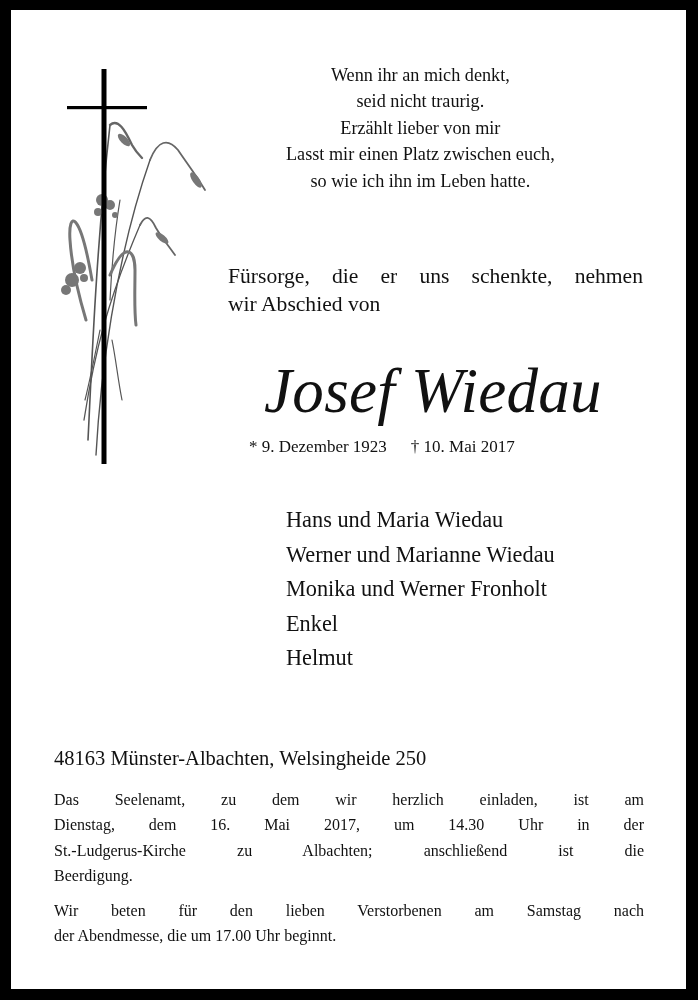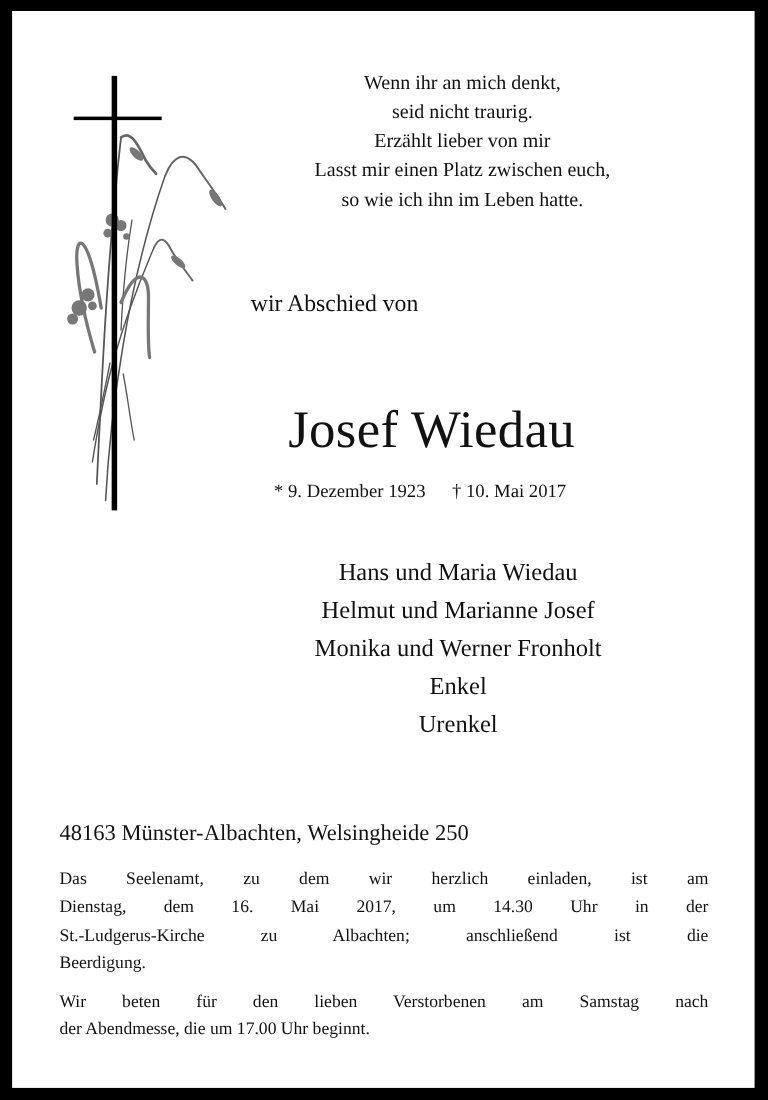--- a/index.html
+++ b/index.html
@@ -35,40 +35,41 @@
       line-height: 27.6px;
       text-align: justify;
       text-align-last: left;
     }
     .thanks .line { display: block; text-align: justify; text-align-last: justify; height: 27.6px; }
     .thanks .line.last { text-align-last: left; }
     .name {
       position: absolute;
       left: 262px; top: 362px;
       width: 342px;
-      font-size: 48px;
+      text-align: center;
+      font-size: 63px;
       line-height: 58px;
       letter-spacing: 0.3px;
       white-space: nowrap;
+      font-style: italic;
     }
     .dates {
       position: absolute;
       left: 249px; top: 434px;
       font-size: 17px;
       line-height: 26px;
       white-space: nowrap;
     }
     .dates .gap { display: inline-block; width: 24px; }
     .family {
       position: absolute;
       left: 286px; top: 503px;
       font-size: 22.3px;
       line-height: 34.6px;
       white-space: nowrap;
-      text-align: center;
     }
     .family div { height: 34.6px; }
     .address {
       position: absolute;
       left: 54px; top: 745px;
       font-size: 20.5px;
       line-height: 26px;
       white-space: nowrap;
     }
     .para {
@@ -126,37 +127,38 @@
 
 <div class="poem">
   <div>Wenn ihr an mich denkt,</div>
   <div>seid nicht traurig.</div>
   <div>Erzählt lieber von mir</div>
   <div>Lasst mir einen Platz zwischen euch,</div>
   <div>so wie ich ihn im Leben hatte.</div>
 </div>
 
 <div class="thanks">
+  <span class="line">Fürsorge, die er uns schenkte, nehmen</span>
   <span class="line last">wir Abschied von</span>
 </div>
 
 <div class="name">Josef Wiedau</div>
 
 <div class="dates">
   <span>*</span>
   <span>9. Dezember 1923</span><span class="gap"></span><span>†</span>
   <span>10. Mai 2017</span>
 </div>
 
 <div class="family">
   <div>Hans und Maria Wiedau</div>
-  <div>Helmut und Marianne Josef</div>
+  <div>Werner und Marianne Wiedau</div>
   <div>Monika und Werner Fronholt</div>
   <div>Enkel</div>
-  <div>Urenkel</div>
+  <div>Helmut</div>
 </div>
 
 <div class="address">48163 Münster-Albachten, Welsingheide 250</div>
 
 <div class="para para1">
   <span class="line">Das Seelenamt, zu dem wir herzlich einladen, ist am</span>
   <span class="line">Dienstag, dem 16. Mai 2017, um 14.30 Uhr in der</span>
   <span class="line">St.-Ludgerus-Kirche zu Albachten; anschließend ist die</span>
   <span class="line last">Beerdigung.</span>
 </div>

